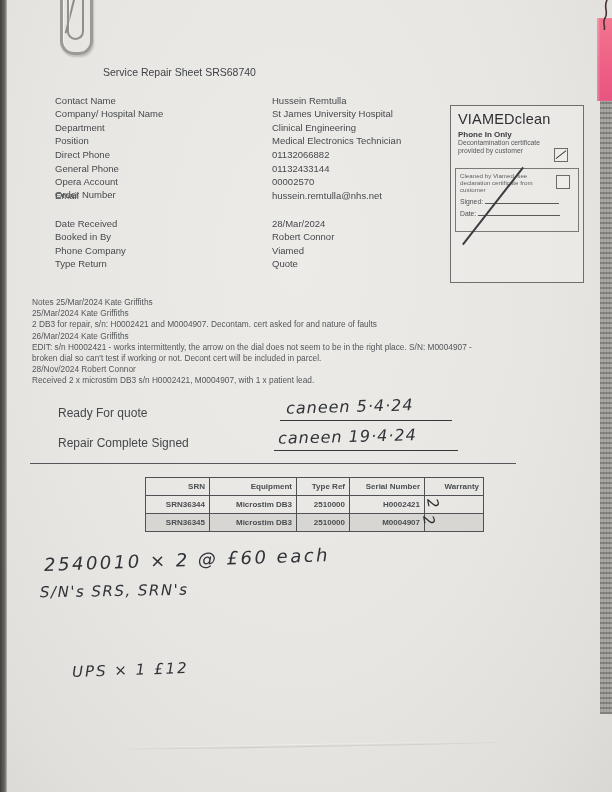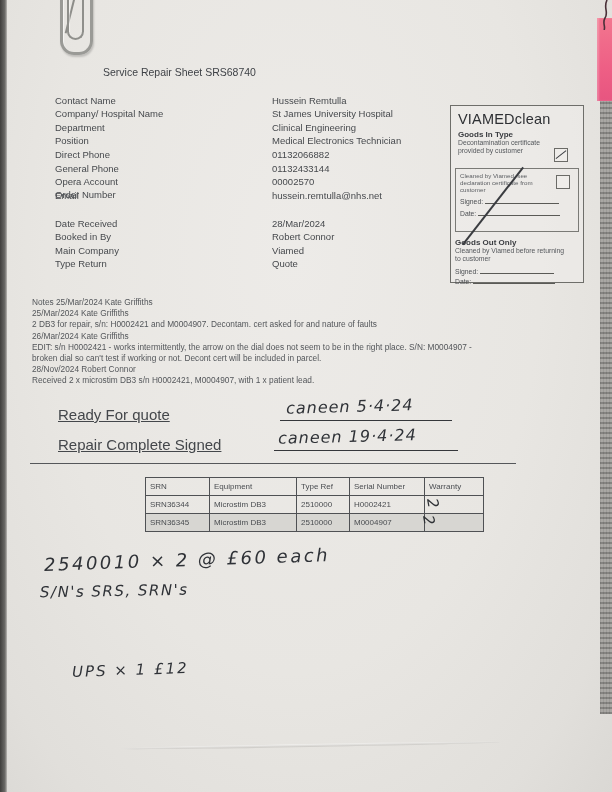--- a/index.html
+++ b/index.html
@@ -43,28 +43,28 @@
   .tick{position:absolute;width:13px;height:1.4px;background:#3c3e42;transform:rotate(-38deg);transform-origin:left center;left:1px;top:9px;}
   .ibox{position:absolute;left:4px;top:62px;width:124px;height:64px;border:1px solid #7a7a76;box-sizing:border-box;padding:3px 4px;}
   .itxt{font-size:6.2px;line-height:7px;color:#5b5e62;width:82px;}
   .sigline{font-size:6.8px;color:#4c4f53;margin-top:4px;}
   .uline{display:inline-block;border-bottom:1px solid #5a5a56;height:6px;}
   .bigslash{position:absolute;left:36px;top:-12px;width:2px;height:98px;background:#3a3c40;transform:rotate(38deg);transform-origin:center;}
   .vout{position:absolute;left:4px;top:132px;width:124px;}
   
   .notes{position:absolute;left:32px;top:297px;width:565px;font-size:8.3px;line-height:11.2px;color:#53565a;white-space:nowrap;}
   
-  .sigrow-label{position:absolute;left:58px;font-size:15px;color:#44474b;text-decoration:underline;}
+  .sigrow-label{position:absolute;left:58px;font-size:12px;color:#44474b;}
   .hand{font-family:"DejaVu Sans",sans-serif;font-style:italic;color:#2f3237;}
   .sig{position:absolute;font-size:16px;letter-spacing:1px;transform:rotate(-1.5deg);}
   .sig-under{position:absolute;border-bottom:1.6px solid #35373b;}
   .bigrule{position:absolute;left:30px;top:463px;width:486px;border-bottom:1.6px solid #55575a;}
   
   table.itemtbl{position:absolute;left:145px;top:477px;border-collapse:collapse;font-size:8px;color:#4a4d51;}
-  table.itemtbl th, table.itemtbl td{border:1.3px solid #4f5154;padding:2px 4px;font-weight:400;text-align:left;white-space:nowrap;height:13px;}
+  table.itemtbl th, table.itemtbl td{border:1.3px solid #4f5154;padding:2px 4px;font-weight:700;text-align:right;white-space:nowrap;height:13px;}
   table.itemtbl tr.shaded td{background:#d7d6d2;}
   .wmark{position:absolute;font-family:"DejaVu Sans",sans-serif;font-style:italic;font-size:15px;color:#2e3135;transform:rotate(80deg);}
   
   .hw1{position:absolute;left:44px;top:549px;font-size:18px;letter-spacing:2.5px;transform:rotate(-2deg);}
   .hw2{position:absolute;left:40px;top:582px;font-size:15px;letter-spacing:1.5px;transform:rotate(-1deg);}
   .hw3{position:absolute;left:72px;top:661px;font-size:15px;letter-spacing:2px;transform:rotate(-2deg);}
   
   .crease{position:absolute;left:120px;top:744px;width:380px;height:3px;
     background:linear-gradient(180deg,rgba(255,255,255,.5),rgba(120,118,114,.25));transform:rotate(-1deg);border-radius:50%;}
 </style>
@@ -91,45 +91,39 @@
   <div class="frow" style="top:93px"><span class="l">Company/ Hospital Name</span><span>St James University Hospital</span></div>
   <div class="frow" style="top:107px"><span class="l">Department</span><span>Clinical Engineering</span></div>
   <div class="frow" style="top:120px"><span class="l">Position</span><span>Medical Electronics Technician</span></div>
   <div class="frow" style="top:134px"><span class="l">Direct Phone</span><span>01132066882</span></div>
   <div class="frow" style="top:148px"><span class="l">General Phone</span><span>01132433144</span></div>
   <div class="frow" style="top:161px"><span class="l">Opera Account</span><span>00002570</span></div>
   <div class="frow" style="top:175px"><span class="l">Email</span><span>hussein.remtulla@nhs.net</span></div>
   <div class="frow" style="top:174px"><span class="l">Order Number</span><span></span></div>
   <div class="frow" style="top:203px"><span class="l">Date Received</span><span>28/Mar/2024</span></div>
   <div class="frow" style="top:216px"><span class="l">Booked in By</span><span>Robert Connor</span></div>
-  <div class="frow" style="top:230px"><span class="l">Main Company</span><span>Viamed</span></div>
+  <div class="frow" style="top:230px"><span class="l">Phone Company</span><span>Viamed</span></div>
   <div class="frow" style="top:243px"><span class="l">Type Return</span><span>Quote</span></div>
 
   <div class="vbox">
     <div class="brand"><span class="bthin">VIAMED</span><span class="bbold">clean</span></div>
-    <div class="vhead">Goods In Type</div>
+    <div class="vhead">Phone In Only</div>
     <div class="vtxt">Decontamination certificate provided by customer</div>
     <span class="chk" style="left:103px;top:42px">
         <span class="tick"></span>
       </span>
 
     <div class="ibox">
       <div class="itxt">Cleaned by Viamed, see declaration certificate from customer</div>
       <span class="chk" style="left:100px;top:6px"></span>
       <div class="sigline"><span>Signed:</span> <span class="uline" style="width:74px"></span></div>
       <div class="sigline"><span>Date:</span> <span class="uline" style="width:82px"></span></div>
       <div class="bigslash"></div>
     </div>
 
-    <div class="vout">
-      <div class="vhead" style="margin-top:0">Goods Out Only</div>
-      <div class="vtxt" style="width:110px">Cleaned by Viamed before returning to customer</div>
-      <div class="sigline"><span>Signed:</span> <span class="uline" style="width:74px"></span></div>
-      <div class="sigline" style="margin-top:2px"><span>Date:</span> <span class="uline" style="width:82px"></span></div>
-    </div>
   </div>
 
   <div class="notes">
     <div>Notes 25/Mar/2024 Kate Griffiths</div>
     <div>25/Mar/2024 Kate Griffiths</div>
     <div>2 DB3 for repair, s/n: H0002421 and M0004907.  Decontam. cert asked for and nature of faults</div>
     <div>26/Mar/2024 Kate Griffiths</div>
     <div>EDIT: s/n H0002421 - works intermittently, the arrow on the dial does not seem to be in the right place.  S/N: M0004907 -</div>
     <div>broken dial so can't test if working or not.  Decont cert will be included in parcel.</div>
     <div>28/Nov/2024 Robert Connor</div>

